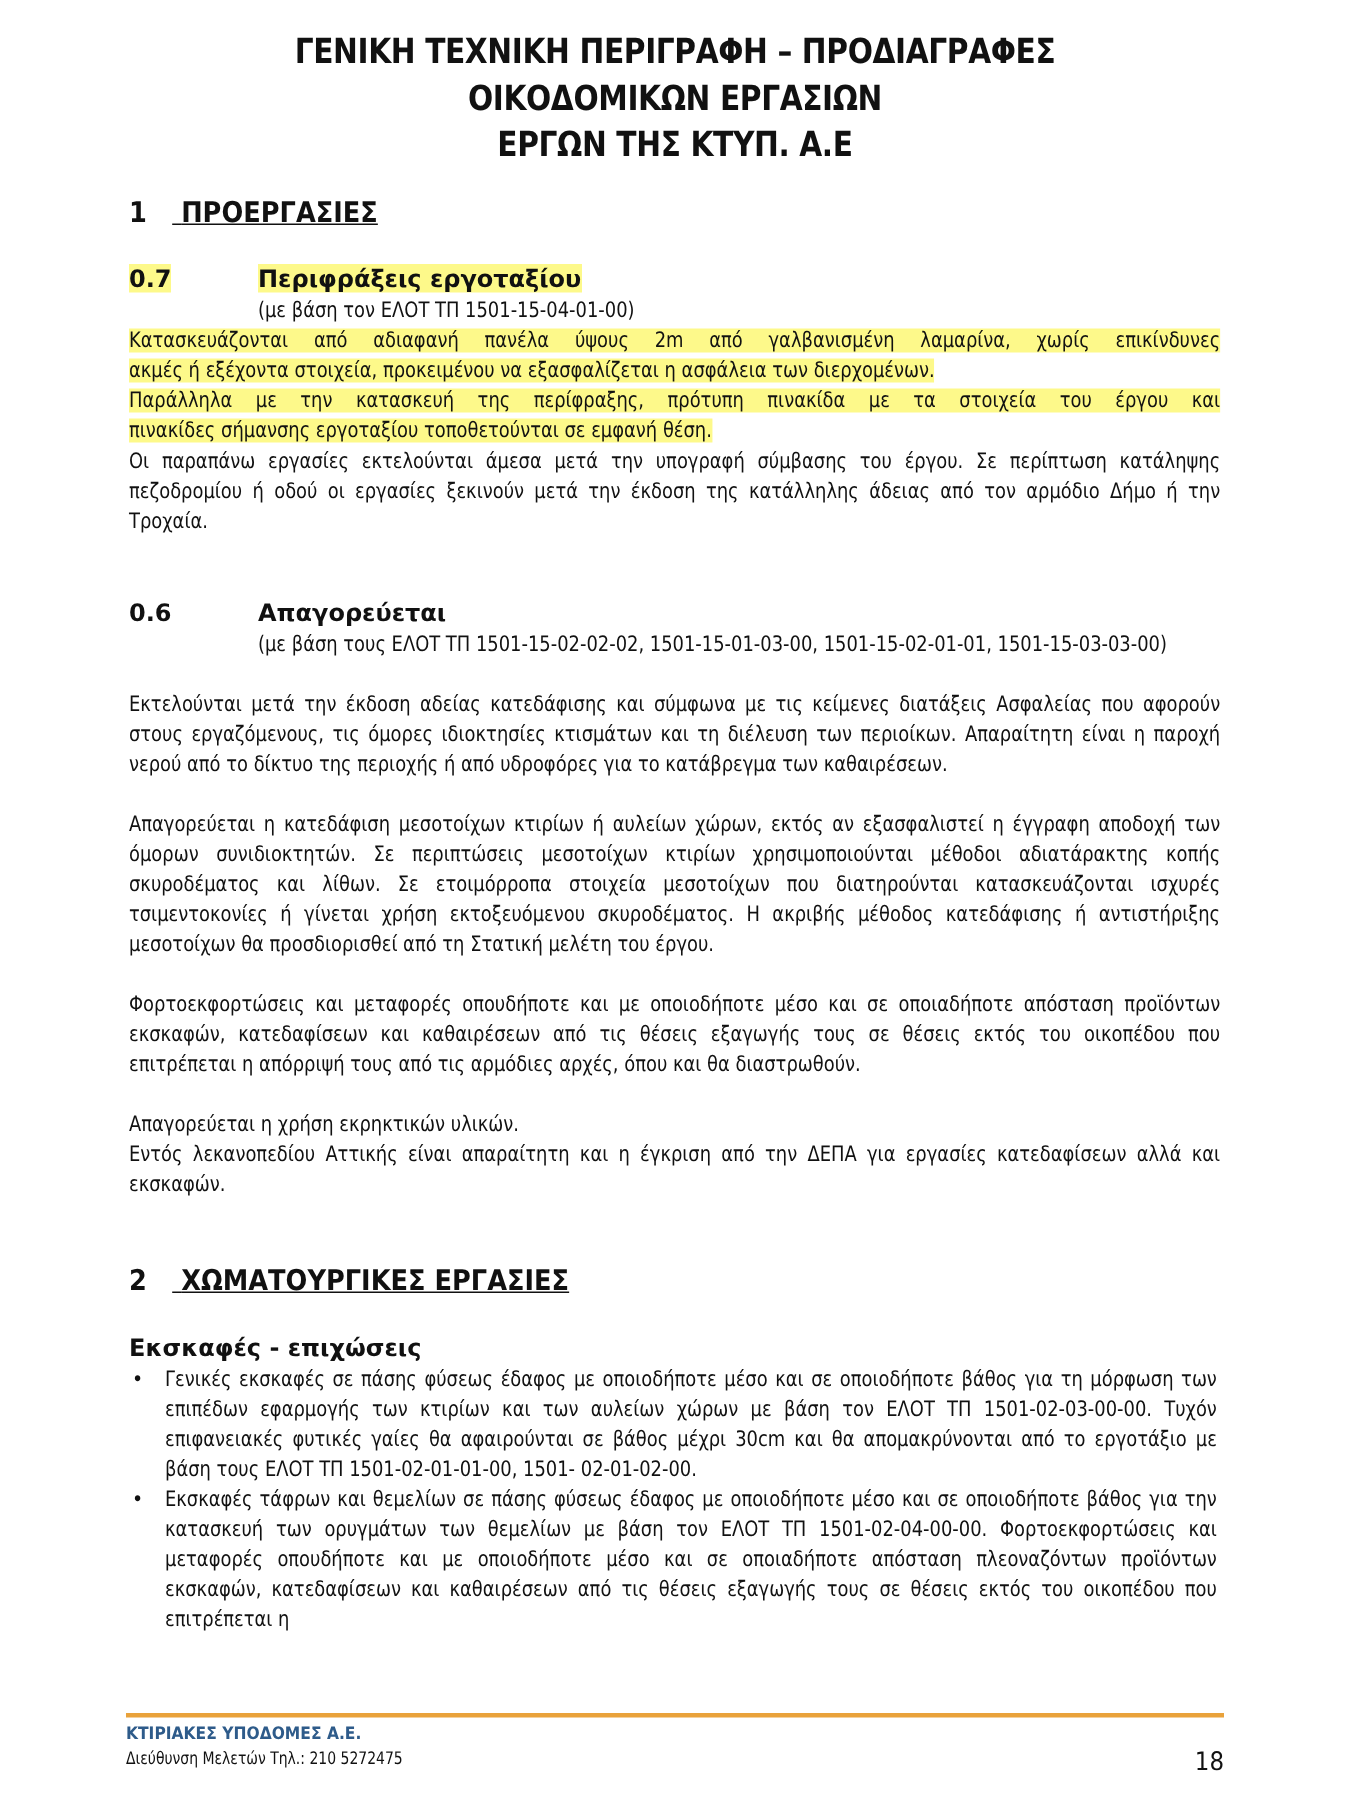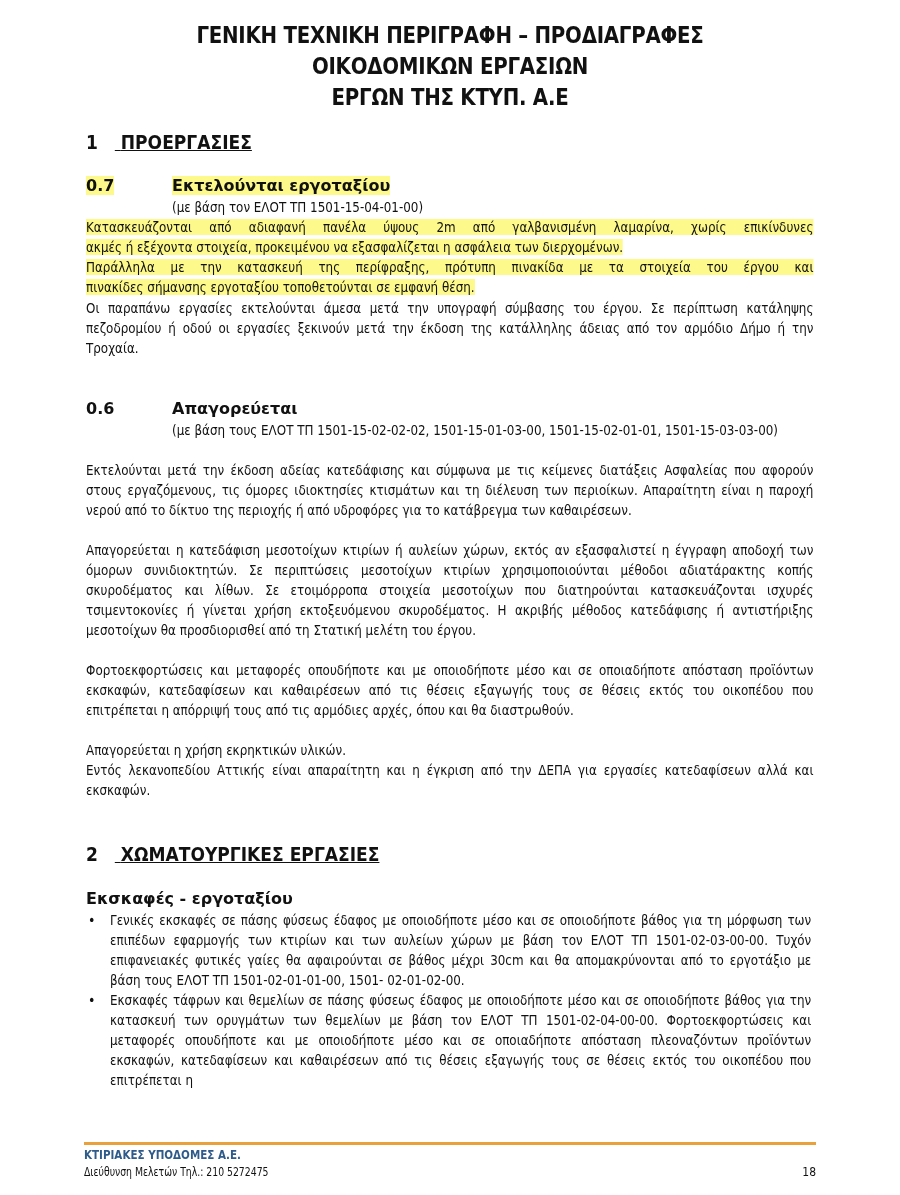--- a/index.html
+++ b/index.html
@@ -26,39 +26,39 @@
   .bullets { position: absolute; left: 86px; width: 728px; }
   .bullet { position: relative; padding-left: 24px; }
   .bullet .dot { position: absolute; left: 2px; top: 0; font-size: 14px; line-height: 20px; }
   .bullet .txt { font-size: 14.2px; line-height: 20px; text-align: justify;
                  transform: scaleX(0.935); transform-origin: left; width: 750px; }
   .footer-rule { position: absolute; left: 84px; top: 1129px; width: 732px; height: 3px; background: #e9a23b; }
   .footer-company { position: absolute; left: 84px; top: 1135px; font-weight: bold; font-size: 11.5px;
                     color: #2e5b8a; font-family: "DejaVu Sans", sans-serif; transform: scaleX(0.9); transform-origin: left; }
   .footer-dept { position: absolute; left: 84px; top: 1152px; font-size: 11.5px; color: #111;
                  transform: scaleX(0.9); transform-origin: left; }
-  .footer-page { position: absolute; right: 84px; top: 1152px; font-size: 12px; color: #111; }
+  .footer-page { position: absolute; right: 84px; top: 1152px; font-size: 17px; color: #111; }
 </style>
 </head>
 <body>
 
 <div class="page">
 
   <div class="title" style="top:8px;">ΓΕΝΙΚΗ ΤΕΧΝΙΚΗ ΠΕΡΙΓΡΑΦΗ – ΠΡΟΔΙΑΓΡΑΦΕΣ</div>
   <div class="title" style="top:39px;">ΟΙΚΟΔΟΜΙΚΩΝ ΕΡΓΑΣΙΩΝ</div>
   <div class="title" style="top:70px;">ΕΡΓΩΝ ΤΗΣ ΚΤΥΠ. Α.Ε</div>
 
   <div class="h1" style="top:118px;">
     <span class="num">1</span>
     <span>ΠΡΟΕΡΓΑΣΙΕΣ</span>
   </div>
 
   <div class="h2" style="top:163px;">
     <span class="num hl">0.7</span>
-    <span class="lbl hl">Εκτελούνται εργοταξίου</span>
+    <span class="lbl hl">Περιφράξεις εργοταξίου</span>
   </div>
   <div class="ref" style="top:184px;">(με βάση τον ΕΛΟΤ ΤΠ 1501-15-04-01-00)</div>
 
   <div class="para" style="top:204px;">
     <span class="line just"><span class="hl">Κατασκευάζονται από αδιαφανή πανέλα ύψους 2m από γαλβανισμένη λαμαρίνα, χωρίς επικίνδυνες</span></span>
     <span class="line"><span class="hl">ακμές ή εξέχοντα στοιχεία, προκειμένου να εξασφαλίζεται η ασφάλεια των διερχομένων.</span></span>
     <span class="line just"><span class="hl">Παράλληλα με την κατασκευή της περίφραξης, πρότυπη πινακίδα με τα στοιχεία του έργου και</span></span>
     <span class="line"><span class="hl">πινακίδες σήμανσης εργοταξίου τοποθετούνται σε εμφανή θέση.</span></span>
   </div>
 
@@ -75,21 +75,21 @@
   <div class="para" style="top:647px;">Φορτοεκφορτώσεις και μεταφορές οπουδήποτε και με οποιοδήποτε μέσο και σε οποιαδήποτε απόσταση προϊόντων εκσκαφών, κατεδαφίσεων και καθαιρέσεων από τις θέσεις εξαγωγής τους σε θέσεις εκτός του οικοπέδου που επιτρέπεται η απόρριψή τους από τις αρμόδιες αρχές, όπου και θα διαστρωθούν.</div>
   <div class="para" style="top:727px;">Απαγορεύεται η χρήση εκρηκτικών υλικών.</div>
   <div class="para" style="top:747px;">Εντός λεκανοπεδίου Αττικής είναι απαραίτητη και η έγκριση από την ΔΕΠΑ για εργασίες κατεδαφίσεων αλλά και εκσκαφών.</div>
 
   <div class="h1" style="top:830px;">
     <span class="num">2</span>
     <span>ΧΩΜΑΤΟΥΡΓΙΚΕΣ ΕΡΓΑΣΙΕΣ</span>
   </div>
 
   <div class="h2" style="top:876px;">
-    <span class="num" style="white-space:nowrap;">Εκσκαφές - εργοταξίου</span>
+    <span class="num" style="white-space:nowrap;">Εκσκαφές - επιχώσεις</span>
   </div>
 
   <div class="bullets" style="top:897px;">
     <div class="bullet">
       <span class="dot">•</span>
       <div class="txt">Γενικές εκσκαφές σε πάσης φύσεως έδαφος με οποιοδήποτε μέσο και σε οποιοδήποτε βάθος για τη μόρφωση των επιπέδων εφαρμογής των κτιρίων και των αυλείων χώρων με βάση τον ΕΛΟΤ ΤΠ 1501-02-03-00-00. Τυχόν επιφανειακές φυτικές γαίες θα αφαιρούνται σε βάθος μέχρι 30cm και θα απομακρύνονται από το εργοτάξιο με βάση τους ΕΛΟΤ ΤΠ 1501-02-01-01-00, 1501- 02-01-02-00.</div>
     </div>
     <div class="bullet">
       <span class="dot">•</span>
       <div class="txt">Εκσκαφές τάφρων και θεμελίων σε πάσης φύσεως έδαφος με οποιοδήποτε μέσο και σε οποιοδήποτε βάθος για την κατασκευή των ορυγμάτων των θεμελίων με βάση τον ΕΛΟΤ ΤΠ 1501-02-04-00-00. Φορτοεκφορτώσεις και μεταφορές οπουδήποτε και με οποιοδήποτε μέσο και σε οποιαδήποτε απόσταση πλεοναζόντων προϊόντων εκσκαφών, κατεδαφίσεων και καθαιρέσεων από τις θέσεις εξαγωγής τους σε θέσεις εκτός του οικοπέδου που επιτρέπεται η</div>

